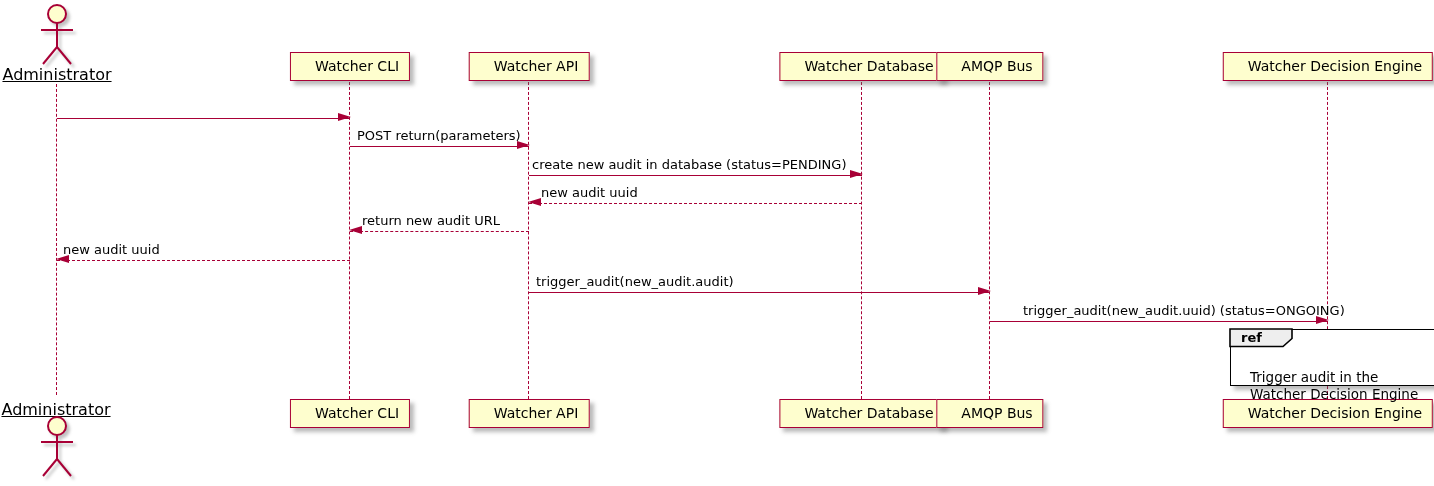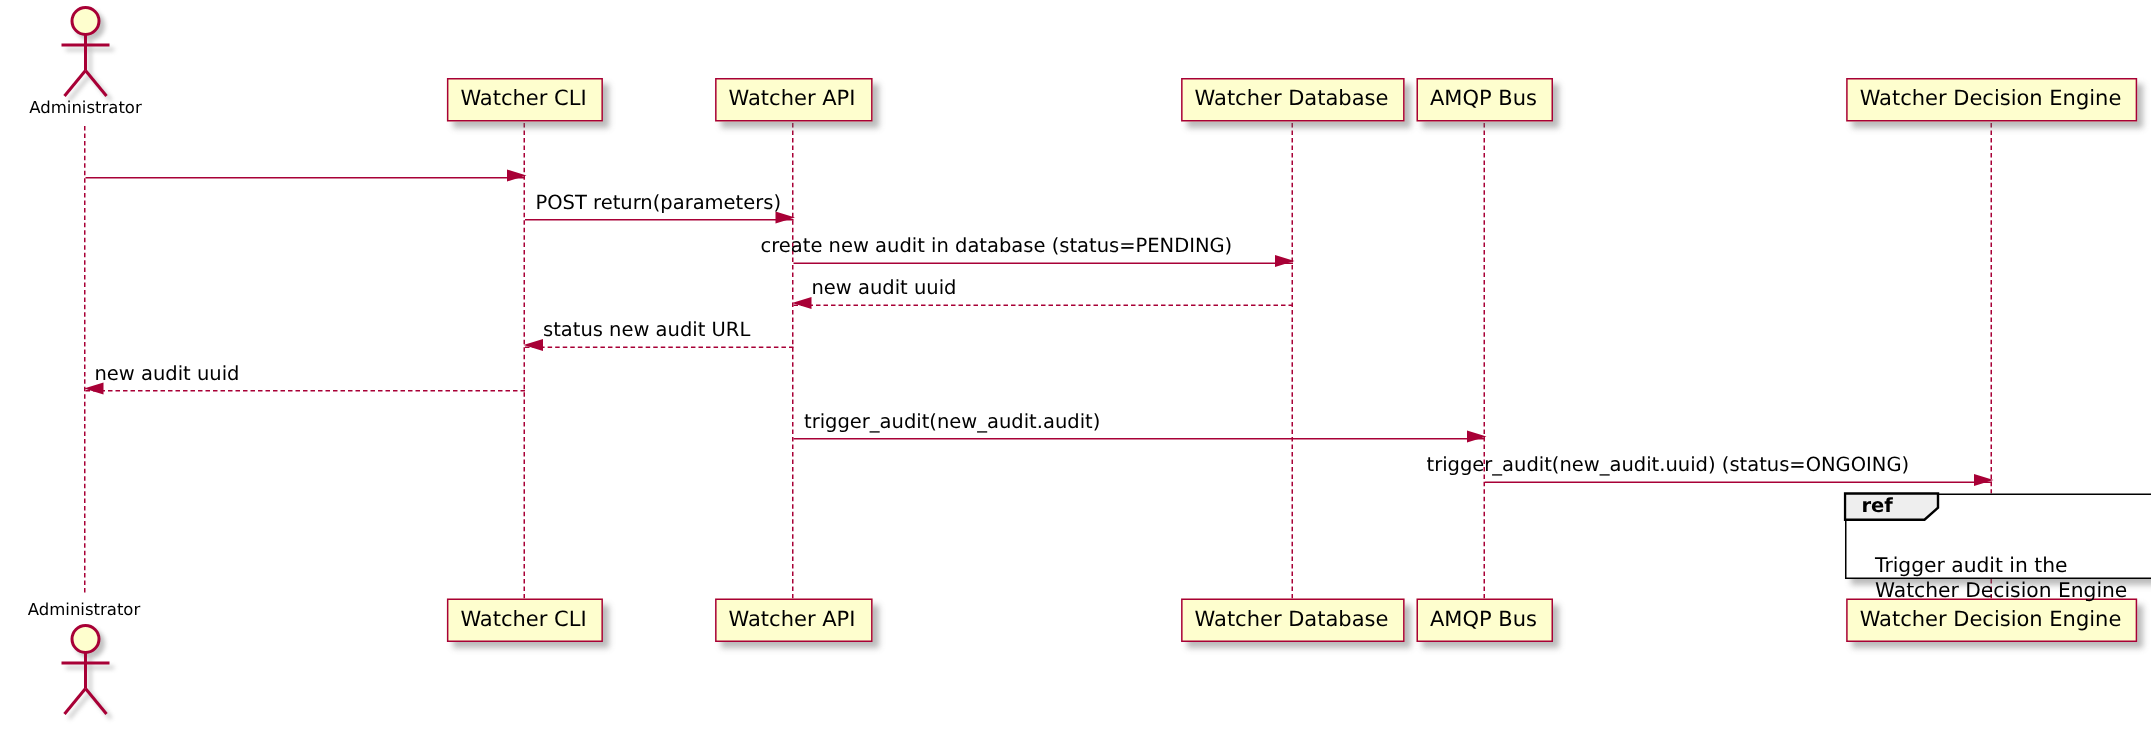--- a/index.html
+++ b/index.html
@@ -15,37 +15,38 @@
     position: absolute;
     width: 0;
     border-left: 1.4px dashed var(--lifeline, #a80036);
     z-index: 1;
   }
   .pbox {
     position: absolute;
     transform: translateX(-50%);
     background: var(--participant-fill, #fefece);
     border: 1.8px solid var(--participant-border, #a80036);
-    padding: 5px 10px 6px 8px;
+    padding: 5px 10px 6px 24px;
     font-size: 14px;
     color: var(--text, #000);
     white-space: nowrap;
     box-shadow: 4px 4px 4px rgba(105,105,105,0.45);
     z-index: 3;
   }
   .actor { position: absolute; z-index: 3; filter: drop-shadow(3px 3px 1.5px rgba(120,120,120,0.45)); }
   .actor-head { fill: var(--participant-fill, #fefece); stroke: var(--participant-border, #a80036); stroke-width: 2; }
   .actor-line { stroke: var(--participant-border, #a80036); stroke-width: 2; fill: none; }
   .actor-label {
     position: absolute;
     transform: translateX(-50%);
-    font-size: 11px;
+    font-size: 16px;
     color: var(--text, #000);
     white-space: nowrap;
     z-index: 3;
+    text-decoration: underline;
   }
   .msg-label {
     position: absolute;
     font-size: 13px;
     color: var(--text, #000);
     white-space: nowrap;
     z-index: 4;
   }
   .msg-line {
     position: absolute;
@@ -120,46 +121,46 @@
 
   <div class="msg-line solid" style="left:57px;top:118px;width:293px">
       <i class="head-r"></i>
     </div>
 
   <div class="msg-label" style="left:357px;top:128px">POST return(parameters)</div>
   <div class="msg-line solid" style="left:350px;top:146px;width:179px">
       <i class="head-r"></i>
     </div>
 
-  <div class="msg-label" style="left:507px;top:157px">create new audit in database (status=PENDING)</div>
+  <div class="msg-label" style="left:532px;top:157px">create new audit in database (status=PENDING)</div>
   <div class="msg-line solid" style="left:529px;top:175px;width:333px">
       <i class="head-r"></i>
     </div>
 
   <div class="msg-label" style="left:541px;top:185px">new audit uuid</div>
   <div class="msg-line dashed" style="left:529px;top:203px;width:333px">
       <i class="head-l"></i>
     </div>
 
-  <div class="msg-label" style="left:362px;top:213px">status new audit URL</div>
+  <div class="msg-label" style="left:362px;top:213px">return new audit URL</div>
   <div class="msg-line dashed" style="left:350px;top:231px;width:179px">
       <i class="head-l"></i>
     </div>
 
   <div class="msg-label" style="left:63px;top:242px">new audit uuid</div>
   <div class="msg-line dashed" style="left:57px;top:260px;width:293px">
       <i class="head-l"></i>
     </div>
 
   <div class="msg-label" style="left:536px;top:274px">trigger_audit(new_audit.audit)</div>
   <div class="msg-line solid" style="left:529px;top:292px;width:461px">
       <i class="head-r"></i>
     </div>
 
-  <div class="msg-label" style="left:951px;top:303px">trigger_audit(new_audit.uuid) (status=ONGOING)</div>
+  <div class="msg-label" style="left:1023px;top:303px">trigger_audit(new_audit.uuid) (status=ONGOING)</div>
   <div class="msg-line solid" style="left:990px;top:321px;width:338px">
       <i class="head-r"></i>
     </div>
 
   <div class="ref-box" style="left:1230px;top:329px;width:195px;height:55px">
     <svg class="ref-tab" width="66" height="20" viewBox="0 0 66 20">
       <path d="M1,1 H63 V10.5 L54,18.5 H1 Z"></path>
     </svg>
     <span class="ref-keyword">ref</span>
     <div class="ref-body">

